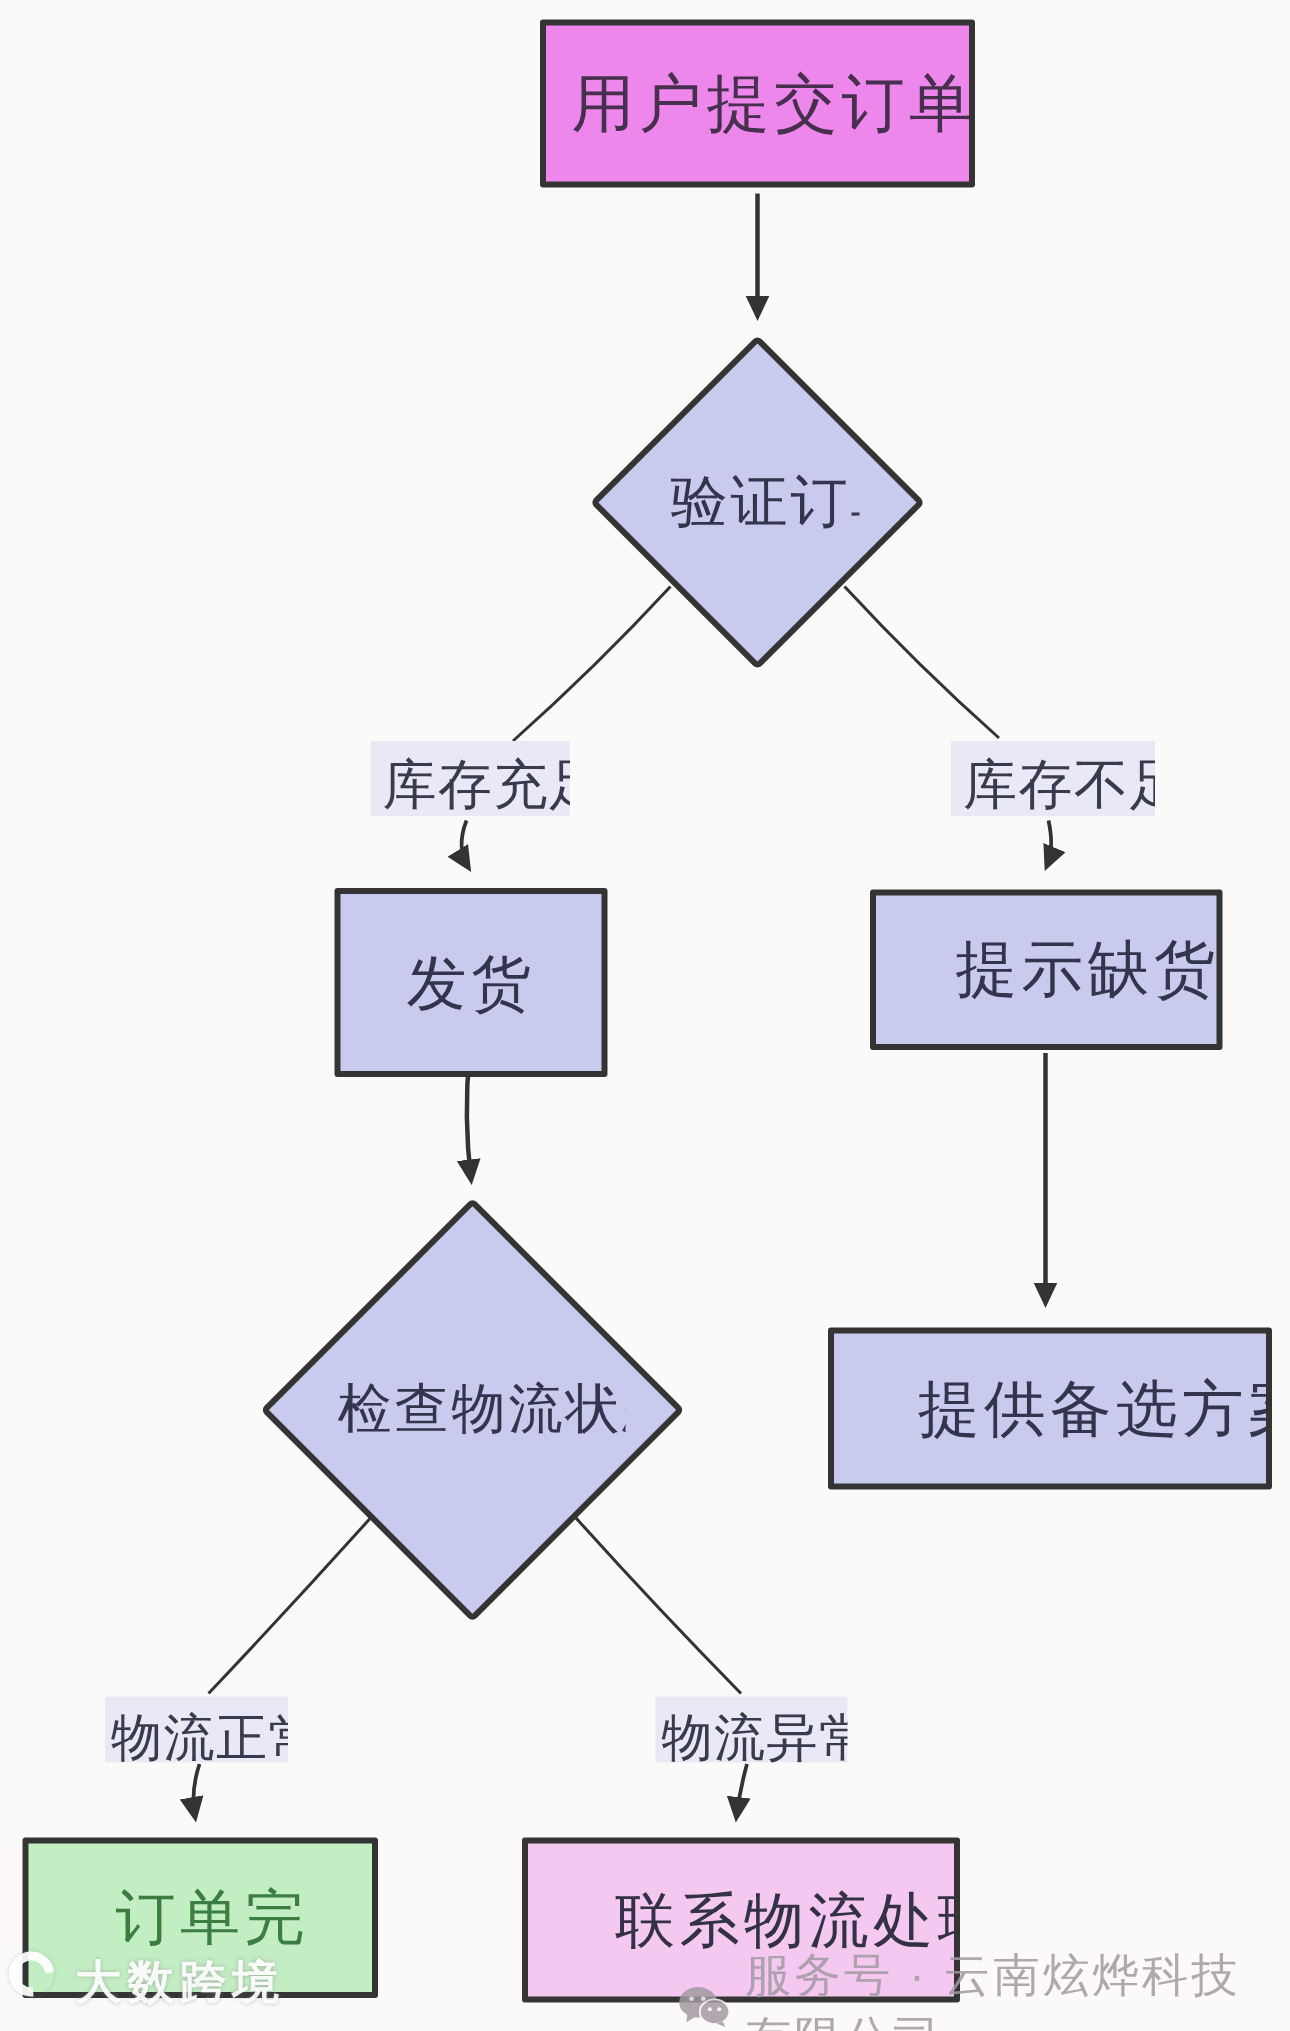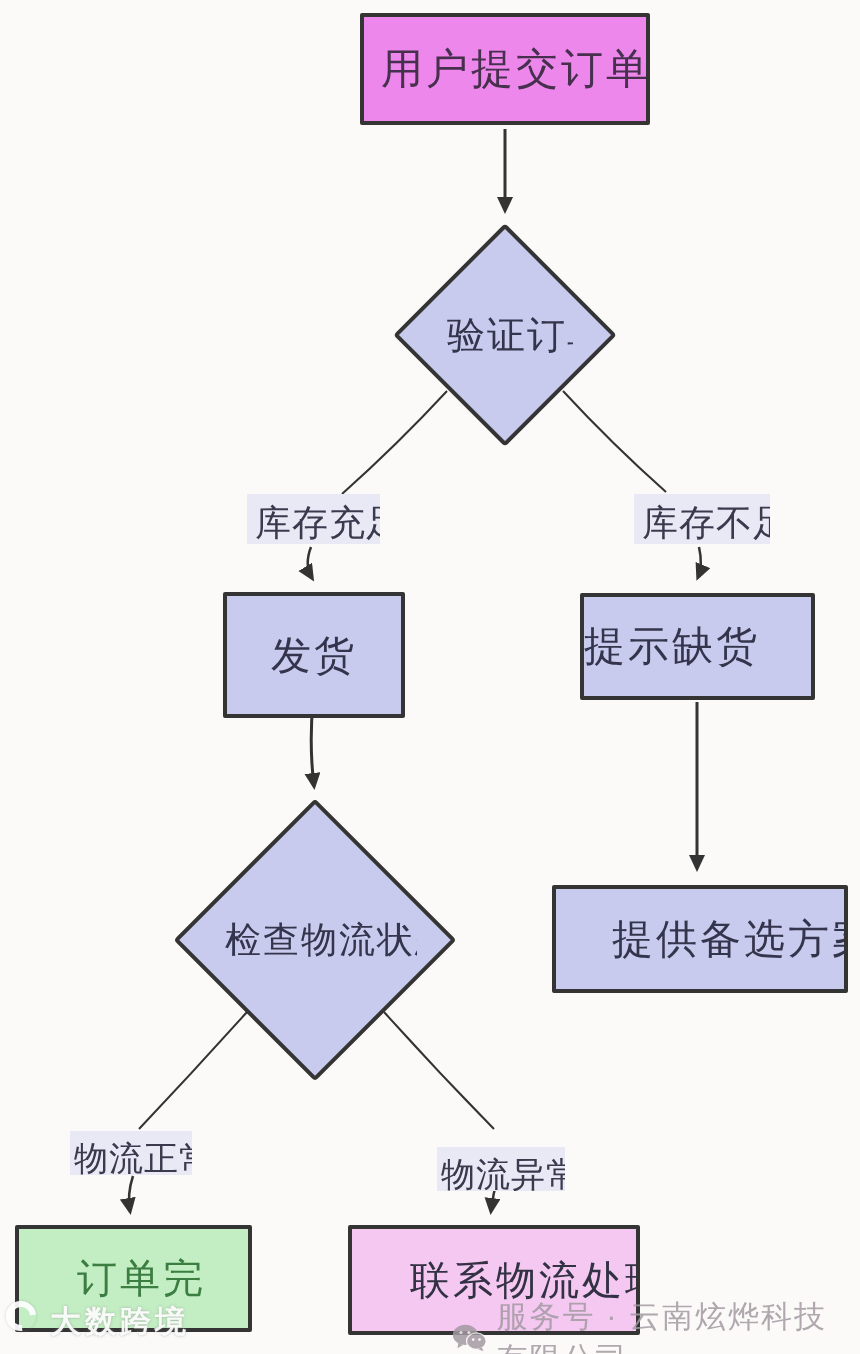--- a/index.html
+++ b/index.html
@@ -104,36 +104,36 @@
 </div>
 
 <div class="edge-label" style="left:247px;top:494px;width:133px;height:50px;">库存充足</div>
 
 <div class="edge-label" style="left:634px;top:494px;width:136px;height:50px;">库存不足</div>
 
 <div class="node lavender" style="left:223px;top:592px;width:182px;height:126px;justify-content:center;font-size:40px;text-align:center;">
   <span>发货</span>
 </div>
 
-<div class="node lavender" style="left:580px;top:593px;width:235px;height:107px;font-size:41px;">
+<div class="node lavender" style="left:580px;top:593px;width:235px;height:107px;padding-left:53px;font-size:41px;">
   <span class="clip">提示缺货</span>
 </div>
 
 <div class="diamond" style="left:173px;top:800px;width:284px;height:280px;">
   <div class="shape" style="width:200px;height:200px;"></div>
   <div class="dlabel" style="left:52px;width:192px;font-size:36px;">检查物流状态</div>
 </div>
 
 <div class="node lavender" style="left:552px;top:885px;width:296px;height:108px;padding-left:56px;font-size:41px;">
   <span class="clip">提供备选方案</span>
 </div>
 
 <div class="edge-label" style="left:70px;top:1131px;width:122px;height:44px;font-size:34px;padding-left:4px;">物流正常</div>
 
-<div class="edge-label" style="left:437px;top:1131px;width:128px;height:44px;font-size:34px;padding-left:4px;margin-top:16px;">物流异常</div>
+<div class="edge-label" style="left:437px;top:1131px;width:128px;height:44px;font-size:34px;padding-left:4px;">物流异常</div>
 
 <div class="node green" style="left:15px;top:1225px;width:237px;height:107px;padding-left:58px;font-size:40px;">
   <span class="clip" style="width:126px;">订单完成</span>
 </div>
 
 <div class="node lightpink" style="left:348px;top:1225px;width:292px;height:110px;padding-left:58px;font-size:40px;">
   <span class="clip">联系物流处理</span>
 </div>
 
 <div class="wm-wechat">

